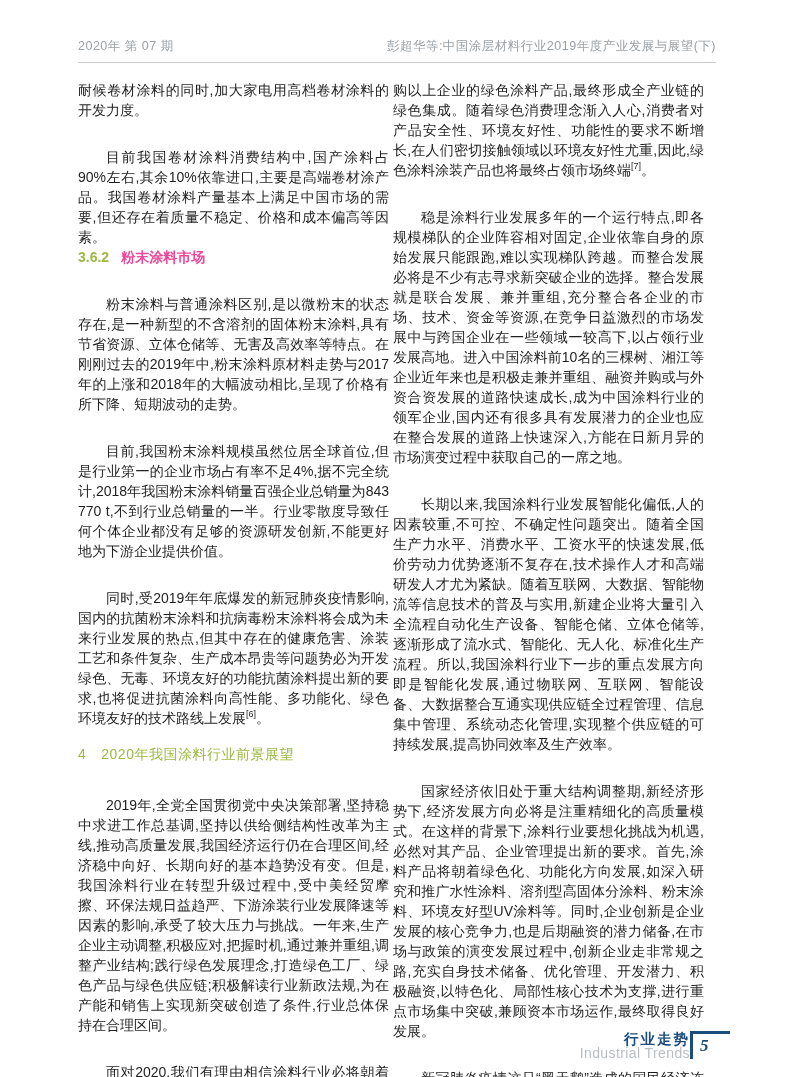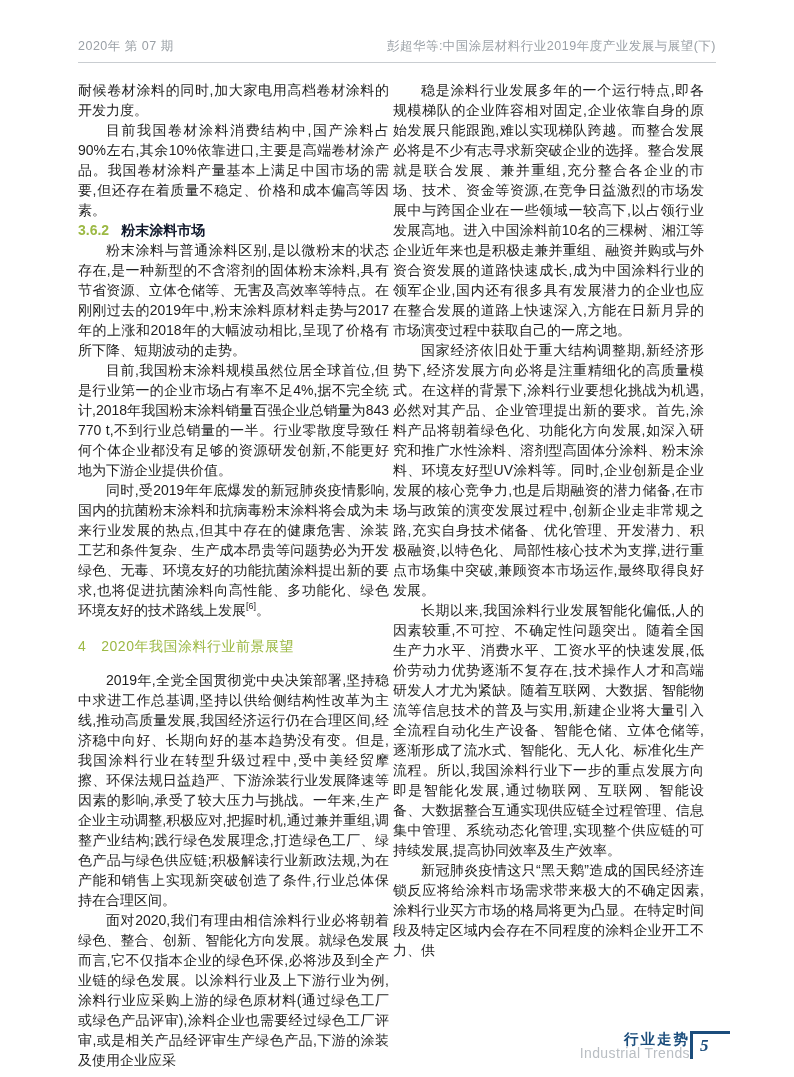--- a/index.html
+++ b/index.html
@@ -27,25 +27,25 @@
     position:absolute;top:80px;left:78px;right:78px;
     display:flex;gap:4px;
   }
   .col{
     width:311px;
     text-align:justify;
     color:var(--body-text,#1f1f1f);
     font-size:14px;line-height:20px;
   }
   .col p{margin:0;}
-  .col p.indent{text-indent:2em;}
+  .col p.indent{text-indent:2em;margin-top:27px;}
   .col sup{font-size:9px;line-height:0;vertical-align:super;}
   .subheading{margin:0;font-size:14px;line-height:20px;text-align:left;}
   .subheading .sh-num{color:var(--accent,#9cb944);margin-right:12px;margin-top:12px;}
-  .subheading .sh-title{color:#0f172a;}
+  .subheading .sh-title{color:#ec4899;}
   .main-heading{
     margin:13px 0 10px;
     color:var(--accent,#9cb944);
     font-size:14px;line-height:27px;font-weight:500;
     text-align:left;letter-spacing:.5px;
   }
   .main-heading .mh-num{margin-right:15px;}
   
   .page-footer{
     position:absolute;right:64px;bottom:18px;
@@ -80,23 +80,24 @@
         <p class="indent">目前我国卷材涂料消费结构中,国产涂料占90%左右,其余10%依靠进口,主要是高端卷材涂产品。我国卷材涂料产量基本上满足中国市场的需要,但还存在着质量不稳定、价格和成本偏高等因素。</p>
         <h3 class="subheading"><span class="sh-num">3.6.2</span><span class="sh-title">粉末涂料市场</span></h3>
         <p class="indent">粉末涂料与普通涂料区别,是以微粉末的状态存在,是一种新型的不含溶剂的固体粉末涂料,具有节省资源、立体仓储等、无害及高效率等特点。在刚刚过去的2019年中,粉末涂料原材料走势与2017年的上涨和2018年的大幅波动相比,呈现了价格有所下降、短期波动的走势。</p>
         <p class="indent">目前,我国粉末涂料规模虽然位居全球首位,但是行业第一的企业市场占有率不足4%,据不完全统计,2018年我国粉末涂料销量百强企业总销量为843 770 t,不到行业总销量的一半。行业零散度导致任何个体企业都没有足够的资源研发创新,不能更好地为下游企业提供价值。</p>
         <p class="indent">同时,受2019年年底爆发的新冠肺炎疫情影响,国内的抗菌粉末涂料和抗病毒粉末涂料将会成为未来行业发展的热点,但其中存在的健康危害、涂装工艺和条件复杂、生产成本昂贵等问题势必为开发绿色、无毒、环境友好的功能抗菌涂料提出新的要求,也将促进抗菌涂料向高性能、多功能化、绿色环境友好的技术路线上发展<sup>[6]</sup>。</p>
         <h2 class="main-heading"><span class="mh-num">4</span><span>2020年我国涂料行业前景展望</span></h2>
         <p class="indent">2019年,全党全国贯彻党中央决策部署,坚持稳中求进工作总基调,坚持以供给侧结构性改革为主线,推动高质量发展,我国经济运行仍在合理区间,经济稳中向好、长期向好的基本趋势没有变。但是,我国涂料行业在转型升级过程中,受中美经贸摩擦、环保法规日益趋严、下游涂装行业发展降速等因素的影响,承受了较大压力与挑战。一年来,生产企业主动调整,积极应对,把握时机,通过兼并重组,调整产业结构;践行绿色发展理念,打造绿色工厂、绿色产品与绿色供应链;积极解读行业新政法规,为在产能和销售上实现新突破创造了条件,行业总体保持在合理区间。</p>
         <p class="indent">面对2020,我们有理由相信涂料行业必将朝着绿色、整合、创新、智能化方向发展。就绿色发展而言,它不仅指本企业的绿色环保,必将涉及到全产业链的绿色发展。以涂料行业及上下游行业为例,涂料行业应采购上游的绿色原材料(通过绿色工厂或绿色产品评审),涂料企业也需要经过绿色工厂评审,或是相关产品经评审生产绿色产品,下游的涂装及使用企业应采</p>
       </div>
     <div class="col" id="col-right">
+        <p class="">购以上企业的绿色涂料产品,最终形成全产业链的绿色集成。随着绿色消费理念渐入人心,消费者对产品安全性、环境友好性、功能性的要求不断增长,在人们密切接触领域以环境友好性尤重,因此,绿色涂料涂装产品也将最终占领市场终端<sup>[7]</sup>。</p>
         <p class="indent">稳是涂料行业发展多年的一个运行特点,即各规模梯队的企业阵容相对固定,企业依靠自身的原始发展只能跟跑,难以实现梯队跨越。而整合发展必将是不少有志寻求新突破企业的选择。整合发展就是联合发展、兼并重组,充分整合各企业的市场、技术、资金等资源,在竞争日益激烈的市场发展中与跨国企业在一些领域一较高下,以占领行业发展高地。进入中国涂料前10名的三棵树、湘江等企业近年来也是积极走兼并重组、融资并购或与外资合资发展的道路快速成长,成为中国涂料行业的领军企业,国内还有很多具有发展潜力的企业也应在整合发展的道路上快速深入,方能在日新月异的市场演变过程中获取自己的一席之地。</p>
+        <p class="indent">长期以来,我国涂料行业发展智能化偏低,人的因素较重,不可控、不确定性问题突出。随着全国生产力水平、消费水平、工资水平的快速发展,低价劳动力优势逐渐不复存在,技术操作人才和高端研发人才尤为紧缺。随着互联网、大数据、智能物流等信息技术的普及与实用,新建企业将大量引入全流程自动化生产设备、智能仓储、立体仓储等,逐渐形成了流水式、智能化、无人化、标准化生产流程。所以,我国涂料行业下一步的重点发展方向即是智能化发展,通过物联网、互联网、智能设备、大数据整合互通实现供应链全过程管理、信息集中管理、系统动态化管理,实现整个供应链的可持续发展,提高协同效率及生产效率。</p>
         <p class="indent">国家经济依旧处于重大结构调整期,新经济形势下,经济发展方向必将是注重精细化的高质量模式。在这样的背景下,涂料行业要想化挑战为机遇,必然对其产品、企业管理提出新的要求。首先,涂料产品将朝着绿色化、功能化方向发展,如深入研究和推广水性涂料、溶剂型高固体分涂料、粉末涂料、环境友好型UV涂料等。同时,企业创新是企业发展的核心竞争力,也是后期融资的潜力储备,在市场与政策的演变发展过程中,创新企业走非常规之路,充实自身技术储备、优化管理、开发潜力、积极融资,以特色化、局部性核心技术为支撑,进行重点市场集中突破,兼顾资本市场运作,最终取得良好发展。</p>
-        <p class="indent">长期以来,我国涂料行业发展智能化偏低,人的因素较重,不可控、不确定性问题突出。随着全国生产力水平、消费水平、工资水平的快速发展,低价劳动力优势逐渐不复存在,技术操作人才和高端研发人才尤为紧缺。随着互联网、大数据、智能物流等信息技术的普及与实用,新建企业将大量引入全流程自动化生产设备、智能仓储、立体仓储等,逐渐形成了流水式、智能化、无人化、标准化生产流程。所以,我国涂料行业下一步的重点发展方向即是智能化发展,通过物联网、互联网、智能设备、大数据整合互通实现供应链全过程管理、信息集中管理、系统动态化管理,实现整个供应链的可持续发展,提高协同效率及生产效率。</p>
         <p class="indent">新冠肺炎疫情这只“黑天鹅”造成的国民经济连锁反应将给涂料市场需求带来极大的不确定因素,涂料行业买方市场的格局将更为凸显。在特定时间段及特定区域内会存在不同程度的涂料企业开工不力、供</p>
       </div>
   </main>
 
   <footer class="page-footer">
     <div class="footer-label">
       <div class="footer-cn">行业走势</div>
       <div class="footer-en">Industrial Trends</div>
     </div>
     <div class="pagenum-box">5</div>

